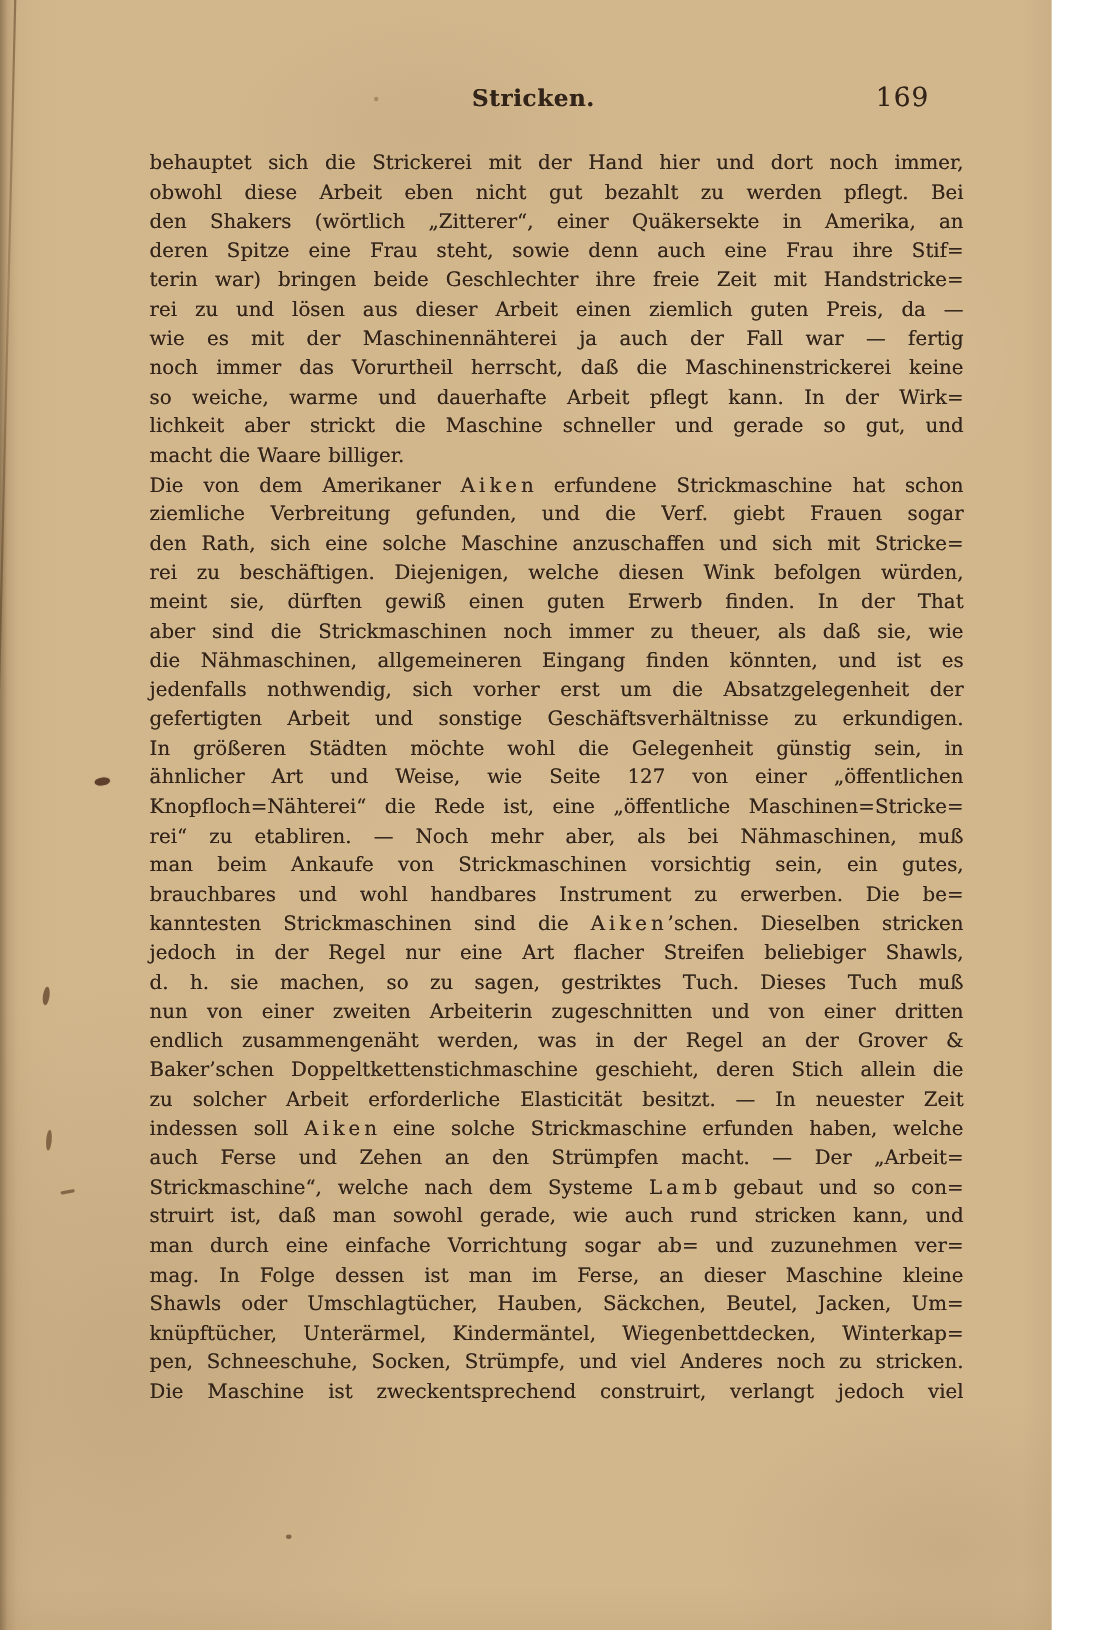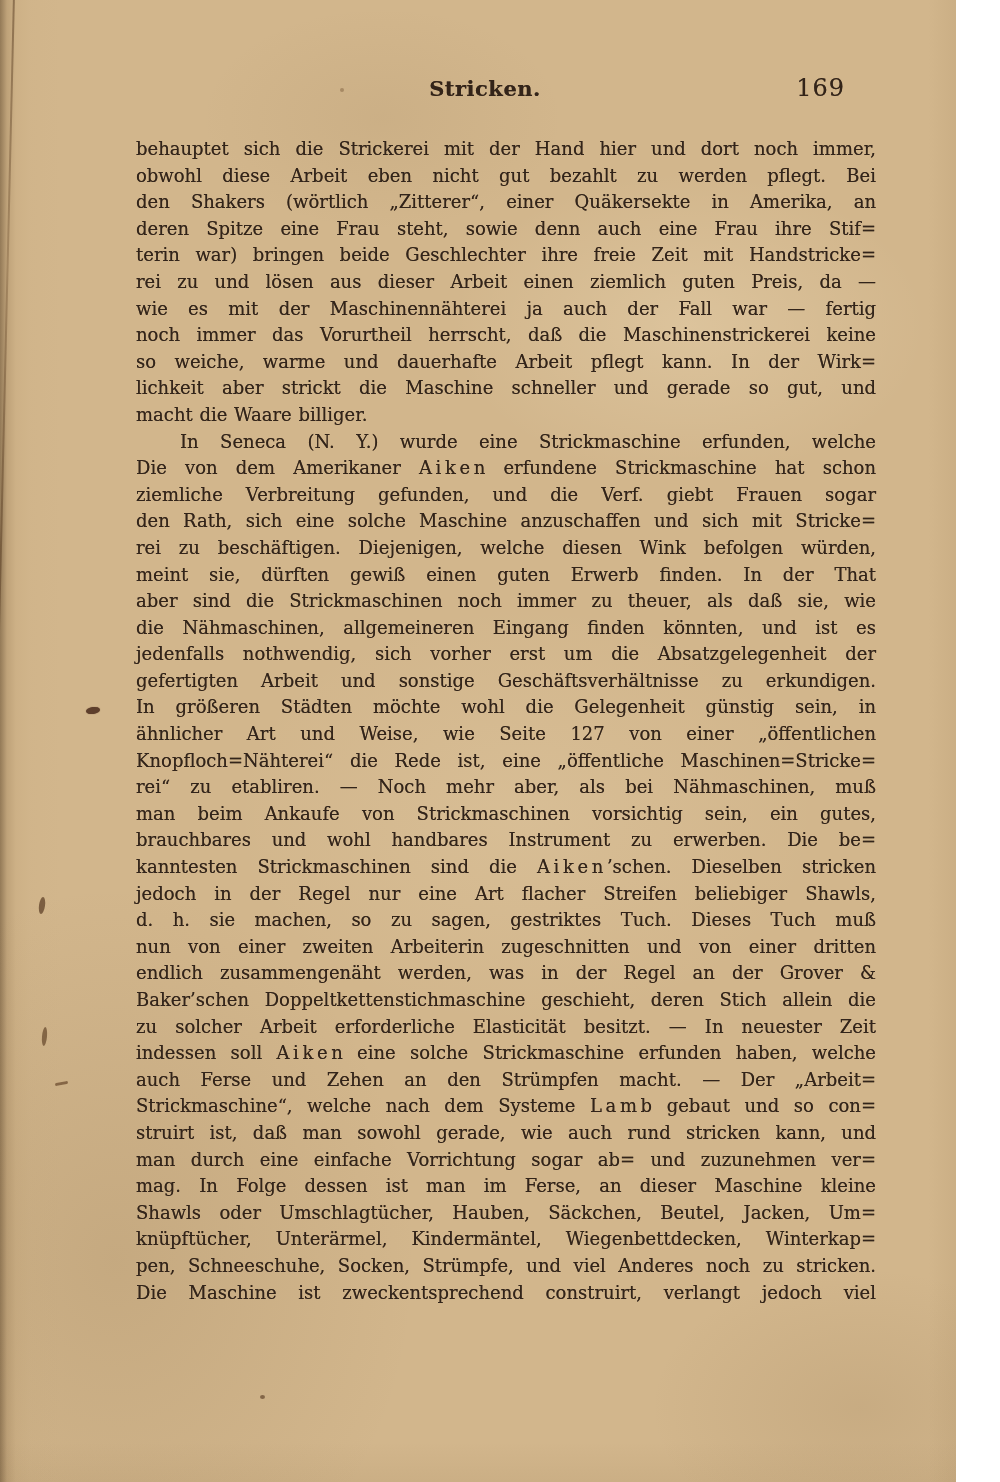--- a/index.html
+++ b/index.html
@@ -83,21 +83,20 @@
       <div class="line">obwohl diese Arbeit eben nicht gut bezahlt zu werden pflegt.  Bei</div>
       <div class="line">den Shakers (wörtlich „Zitterer“, einer Quäkersekte in Amerika, an</div>
       <div class="line">deren Spitze eine Frau steht, sowie denn auch eine Frau ihre Stif=</div>
       <div class="line">terin war) bringen beide Geschlechter ihre freie Zeit mit Handstricke=</div>
       <div class="line">rei zu und lösen aus dieser Arbeit einen ziemlich guten Preis, da —</div>
       <div class="line">wie es mit der Maschinennähterei ja auch der Fall war — fertig</div>
       <div class="line">noch immer das Vorurtheil herrscht, daß die Maschinenstrickerei keine</div>
       <div class="line">so weiche, warme und dauerhafte Arbeit pflegt kann.  In der Wirk=</div>
       <div class="line">lichkeit aber strickt die Maschine schneller und gerade so gut, und</div>
       <div class="line para-end">macht die Waare billiger.</div>
-      <div class="line indent">In Seneca (N. Y.) wurde eine Strickmaschine erfunden, welche</div>
       <div class="line">Die von dem Amerikaner A i k e n erfundene Strickmaschine hat schon</div>
       <div class="line">ziemliche Verbreitung gefunden, und die Verf. giebt Frauen sogar</div>
       <div class="line">den Rath, sich eine solche Maschine anzuschaffen und sich mit Stricke=</div>
       <div class="line">rei zu beschäftigen.  Diejenigen, welche diesen Wink befolgen würden,</div>
       <div class="line">meint sie, dürften gewiß einen guten Erwerb finden.  In der That</div>
       <div class="line">aber sind die Strickmaschinen noch immer zu theuer, als daß sie, wie</div>
       <div class="line">die Nähmaschinen, allgemeineren Eingang finden könnten, und ist es</div>
       <div class="line">jedenfalls nothwendig, sich vorher erst um die Absatzgelegenheit der</div>
       <div class="line">gefertigten Arbeit und sonstige Geschäftsverhältnisse zu erkundigen.</div>
       <div class="line">In größeren Städten möchte wohl die Gelegenheit günstig sein, in</div>

